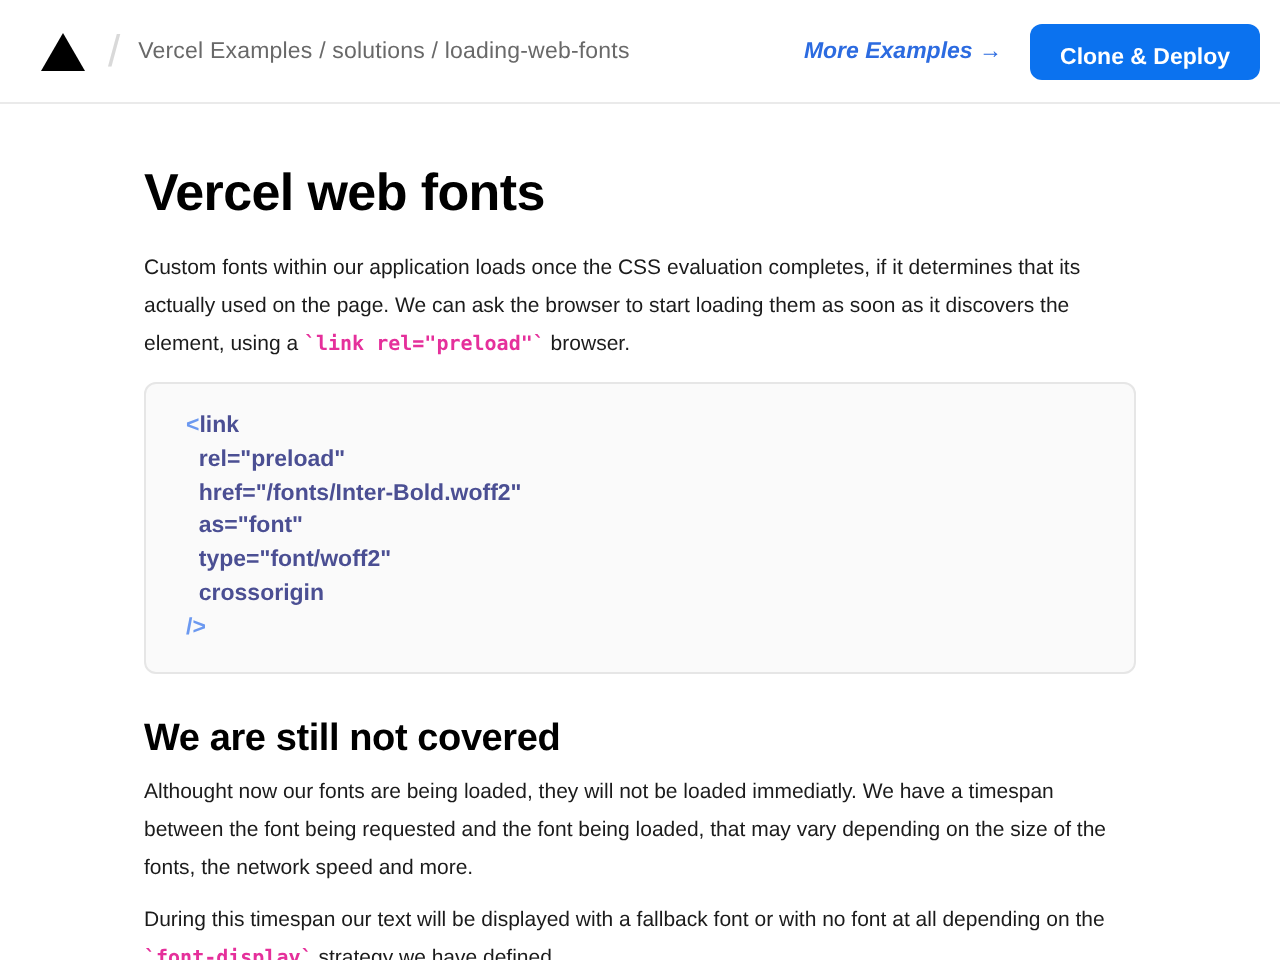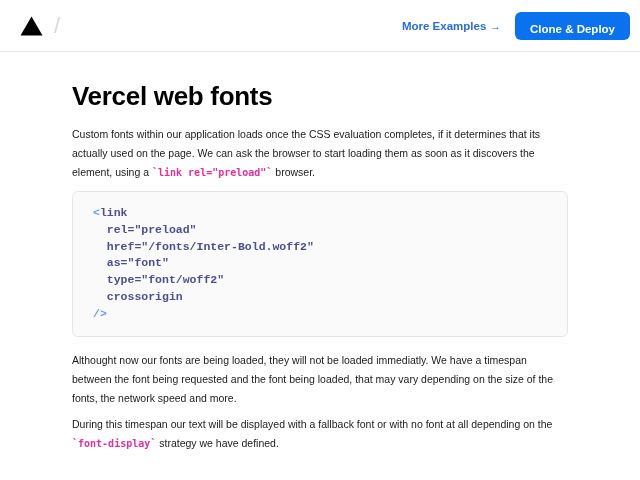--- a/index.html
+++ b/index.html
@@ -29,20 +29,21 @@
     letter-spacing: 0.1px;
   }
   .header-right { margin-left: auto; display: flex; align-items: center; gap: 14px; }
   .more-link {
     color: #2c6be0;
     font-size: 11.5px;
     font-weight: 600;
     text-decoration: none;
     cursor: pointer;
     white-space: nowrap;
+    font-style: italic;
   }
   .clone-btn {
     background: #0b72ef;
     color: #ffffff;
     font-family: inherit;
     font-size: 11.5px;
     font-weight: 600;
     border: none;
     border-radius: 6px;
     height: 28px;
@@ -76,21 +77,21 @@
     color: #e5309b;
     font-weight: 700;
   }
 
   pre.code-block {
     margin-top: 8px;
     background: #fafafa;
     border: 1px solid #e6e6e6;
     border-radius: 6px;
     padding: 13px 20px;
-    font-family: Liberation Mono, monospace;
+    font-family: Liberation Sans, sans-serif;
     font-size: 11.5px;
     line-height: 16.8px;
     white-space: pre;
     color: #4b4f93;
     font-weight: 700;
   }
   .code-punct { color: #6c99f0; }
   .code-main  { color: #4b4f93; }
 
   h2.section-title {
@@ -106,32 +107,34 @@
 </head>
 <body>
 
 <header class="header">
   <span class="logo">
     <svg width="23" height="20" viewBox="0 0 23 20">
       <path d="M11.5 0.5 L22.5 19.5 H0.5 Z" fill="#000000"></path>
     </svg>
   </span>
   <span class="slash-divider">/</span>
+  <span class="breadcrumb">Vercel Examples / solutions / loading-web-fonts</span>
   <span class="header-right">
     <a class="more-link">More Examples →</a>
     <button class="clone-btn">Clone &amp; Deploy</button>
   </span>
 </header>
 
 <main class="main">
 
   <h1 class="page-title">Vercel web fonts</h1>
 
   <p class="body-text"><span>Custom fonts within our application loads once the CSS evaluation completes, if it determines that its actually used on the page. We can ask the browser to start loading them as soon as it discovers the element, using a </span><span class="inline-code">`link rel="preload"`</span><span> browser.</span></p>
 
   <pre class="code-block"><div class="code-line"><span class="code-punct">&lt;</span><span class="code-main">link</span></div><div class="code-line code-main">  rel="preload"</div><div class="code-line code-main">  href="/fonts/Inter-Bold.woff2"</div><div class="code-line code-main">  as="font"</div><div class="code-line code-main">  type="font/woff2"</div><div class="code-line code-main">  crossorigin</div><div class="code-line"><span class="code-punct">/&gt;</span></div></pre>
 
+  <h2 class="section-title">We are still not covered</h2>
 
   <p class="body-text">Althought now our fonts are being loaded, they will not be loaded immediatly. We have a timespan between the font being requested and the font being loaded, that may vary depending on the size of the fonts, the network speed and more.</p>
 
   <p class="body-text"><span>During this timespan our text will be displayed with a fallback font or with no font at all depending on the </span><span class="inline-code">`font-display`</span><span> strategy we have defined.</span></p>
 
 </main>
 
 </body></html>

